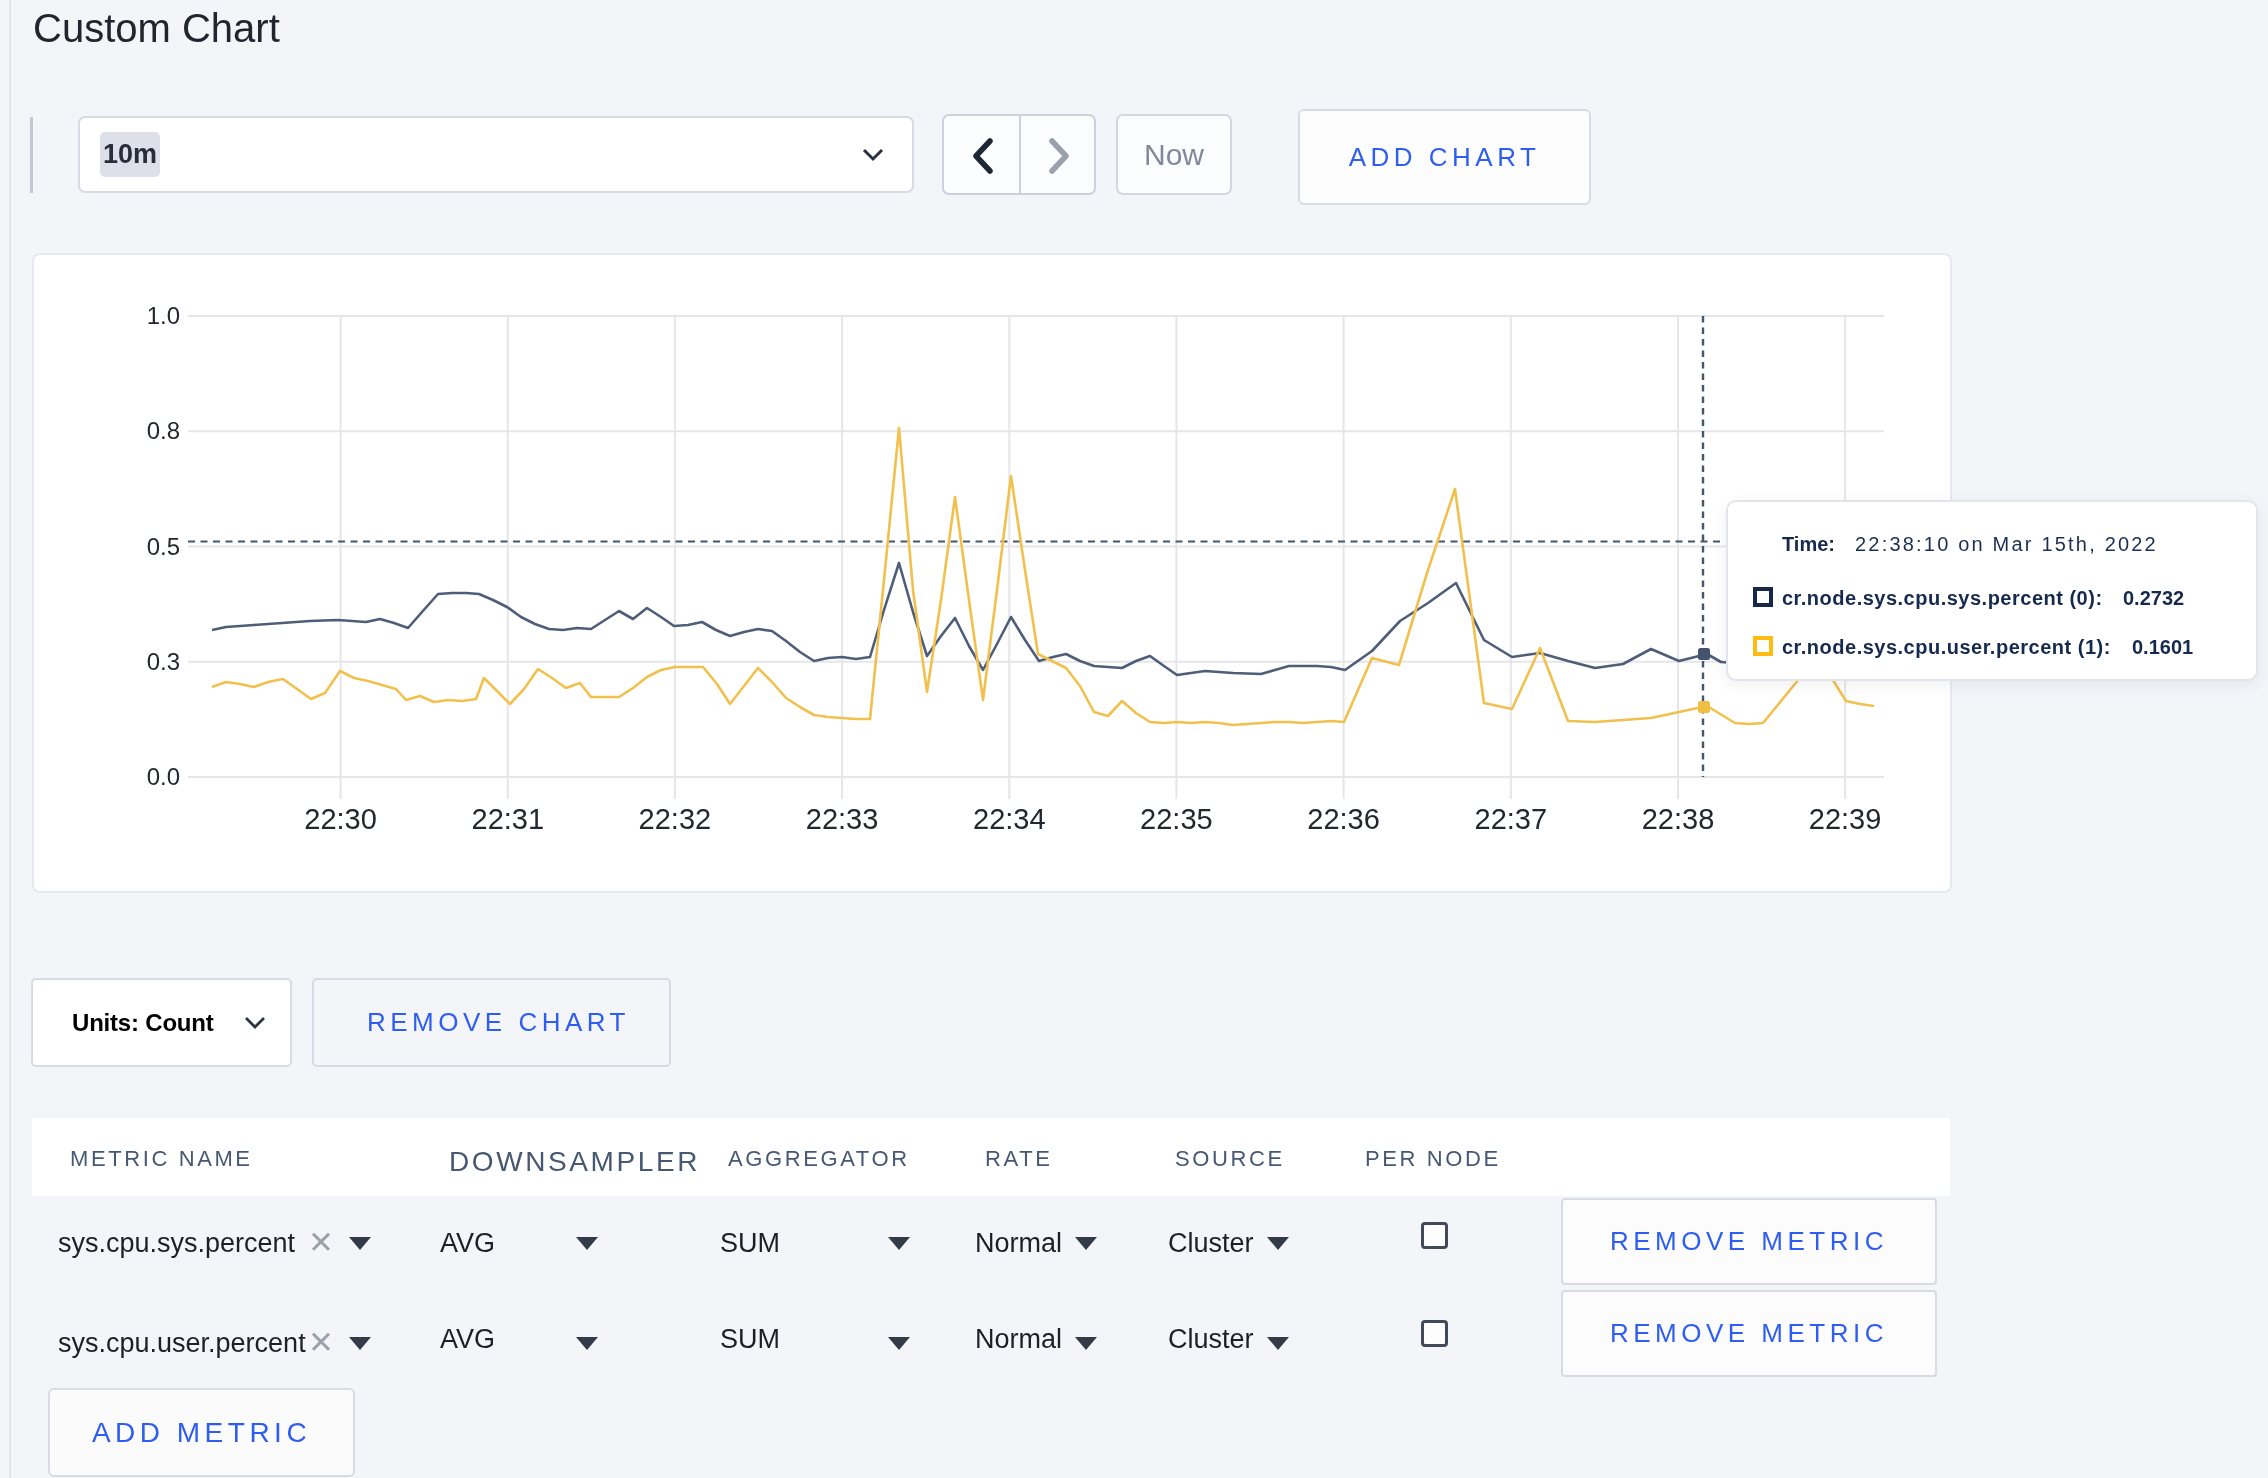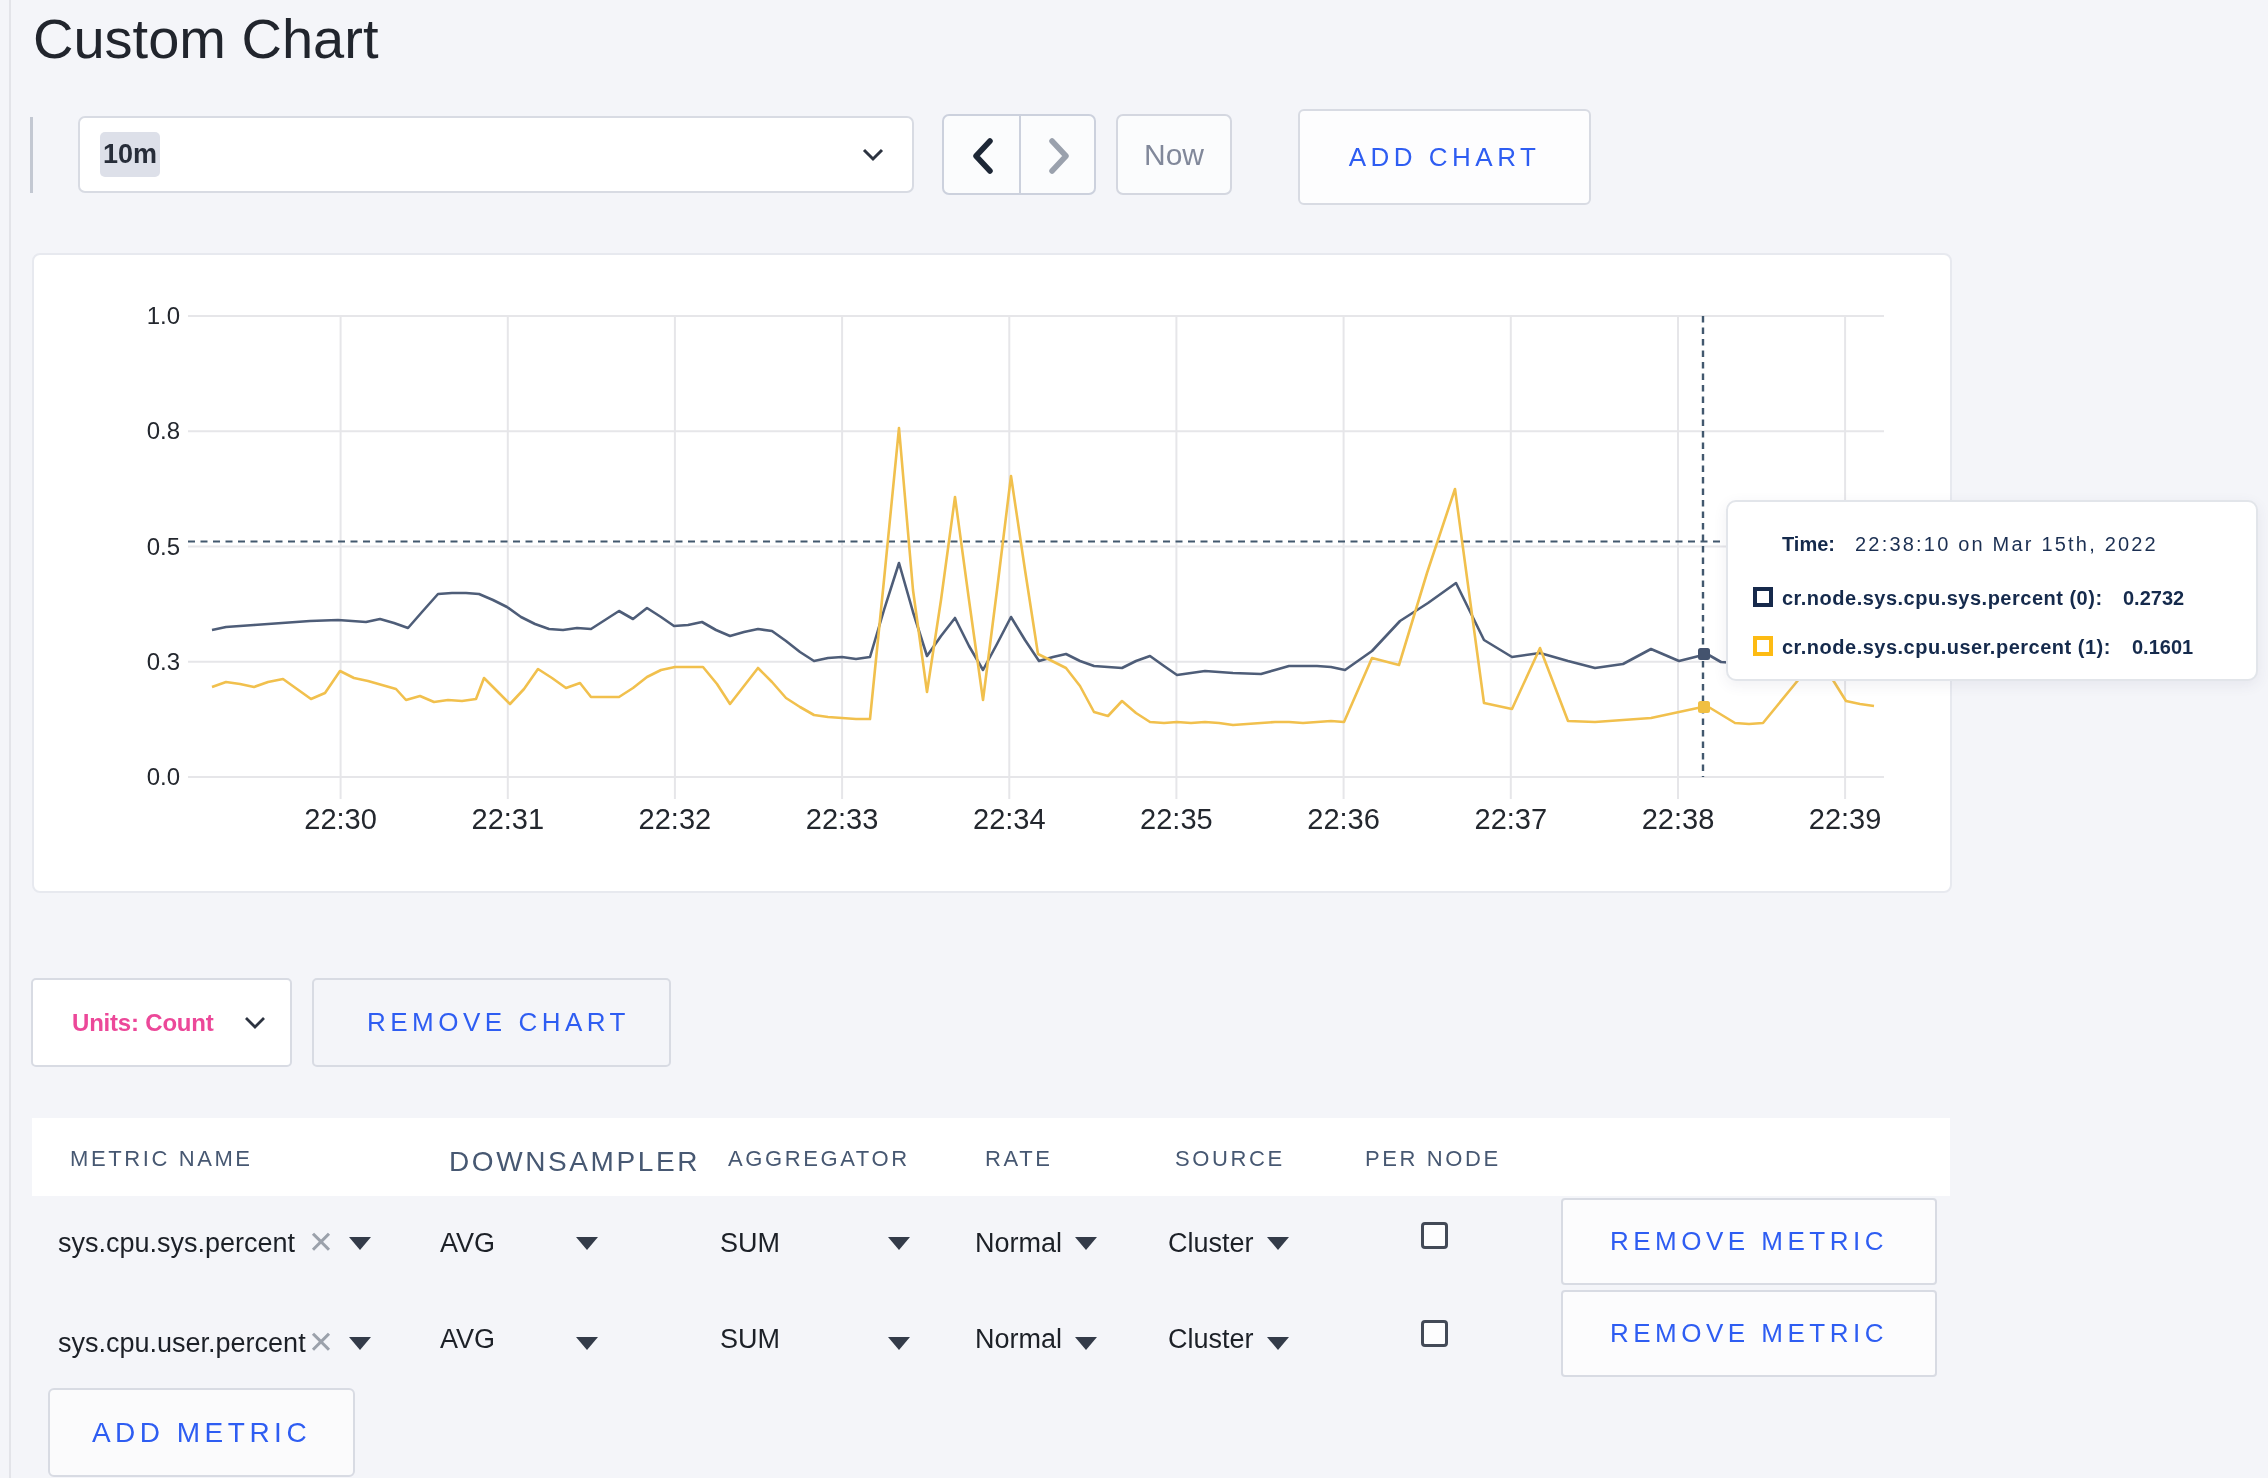--- a/index.html
+++ b/index.html
@@ -7,21 +7,21 @@
 .btnbrd { border:2px solid #d8dbe3; border-radius:6px; }
 .blue { color:#2e5df2;text-align:center; }
 .axlbl { font:24px "Liberation Sans", sans-serif; fill:#23272e; }
 .axlblx { font:29px "Liberation Sans", sans-serif; fill:#23272e; }
 .tri { width:0; height:0; border-left:11px solid transparent; border-right:11px solid transparent; border-top:13px solid #333b49; display:inline-block; }
 .cbx { width:27px; height:27px; border:3px solid #434a57; border-radius:4px; background:#fdfdfe; }
 </style></head>
 <body>
 <div class="abs" style="left:9px;top:0;width:2px;height:1478px;background:#e3e4e9;"></div>
 
-<div class="abs" style="left:33px;top:6px;font-size:56px;color:#21252d;">Custom Chart</div>
+<div class="abs" style="left:33px;top:6px;font-size:40px;color:#21252d;">Custom Chart</div>
 
 <div class="abs" style="left:30px;top:117px;width:3px;height:76px;background:#c3c8d2;"></div>
 <div class="abs" style="left:78px;top:116px;width:836px;height:77px;background:#fff;border:2px solid #d8dbe3;border-radius:7px;">
   <div class="abs" style="left:20px;top:14px;width:60px;height:45px;background:#dde0e9;border-radius:5px;text-align:center;line-height:45px;font-size:27px;font-weight:bold;color:#272d39;">10m</div>
   <svg class="abs" style="left:781px;top:28px;" width="24" height="18" viewBox="0 0 24 18">
       <polyline points="3,4 12,13 21,4" fill="none" stroke="#2c3340" stroke-width="3"></polyline>
     </svg>
 </div>
 <div class="abs" style="left:942px;top:114px;width:154px;height:81px;background:#fbfcfd;border:2px solid #ccd1dd;border-radius:7px;">
   <div class="abs" style="left:75px;top:0;width:2px;height:77px;background:#ccd1dd;"></div>
@@ -82,21 +82,21 @@
   <div class="abs" style="left:127px;top:31px;font-size:20px;letter-spacing:2.2px;color:#1b2f52;">22:38:10 on Mar 15th, 2022</div>
   <div class="abs" style="left:25px;top:85px;width:20px;height:20px;border:4px solid #16294b;background:#fff;"></div>
   <div class="abs" style="left:54px;top:85px;font-size:20px;font-weight:bold;letter-spacing:0.5px;">cr.node.sys.cpu.sys.percent (0):</div>
   <div class="abs" style="left:395px;top:85px;font-size:20px;font-weight:bold;">0.2732</div>
   <div class="abs" style="left:25px;top:134px;width:20px;height:20px;border:4px solid #fdbb13;background:#fff;"></div>
   <div class="abs" style="left:54px;top:134px;font-size:20px;font-weight:bold;letter-spacing:0.5px;">cr.node.sys.cpu.user.percent (1):</div>
   <div class="abs" style="left:404px;top:134px;font-size:20px;font-weight:bold;">0.1601</div>
 </div>
 
 <div class="abs" style="left:31px;top:978px;width:261px;height:89px;background:#fff;border:2px solid #d8dbe3;border-radius:5px;">
-  <div class="abs" style="left:39px;top:0;height:85px;line-height:85px;font-size:24px;font-weight:bold;color:#ec4899;letter-spacing:-0.2px;">Units: Count</div>
+  <div class="abs" style="left:39px;top:0;height:85px;line-height:85px;font-size:24px;font-weight:bold;color:#000000;letter-spacing:-0.2px;">Units: Count</div>
   <svg class="abs" style="left:210px;top:34px;" width="24" height="17" viewBox="0 0 24 17">
       <polyline points="3,4 12,13 21,4" fill="none" stroke="#2c3340" stroke-width="2.8"></polyline>
     </svg>
 </div>
 <div class="abs" style="left:312px;top:978px;width:359px;height:89px;border:2px solid #d8dbe3;border-radius:5px;text-align:center;line-height:85px;font-size:26px;">
   <span class="blue" style="letter-spacing:4.5px;margin-left:14px;">REMOVE CHART</span>
 </div>
 
 <div class="abs" style="left:32px;top:1118px;width:1918px;height:78px;background:#fff;"></div>
 <div class="abs" style="left:70px;top:1146px;font-size:22px;color:#475872;letter-spacing:2.6px;">METRIC NAME</div>

